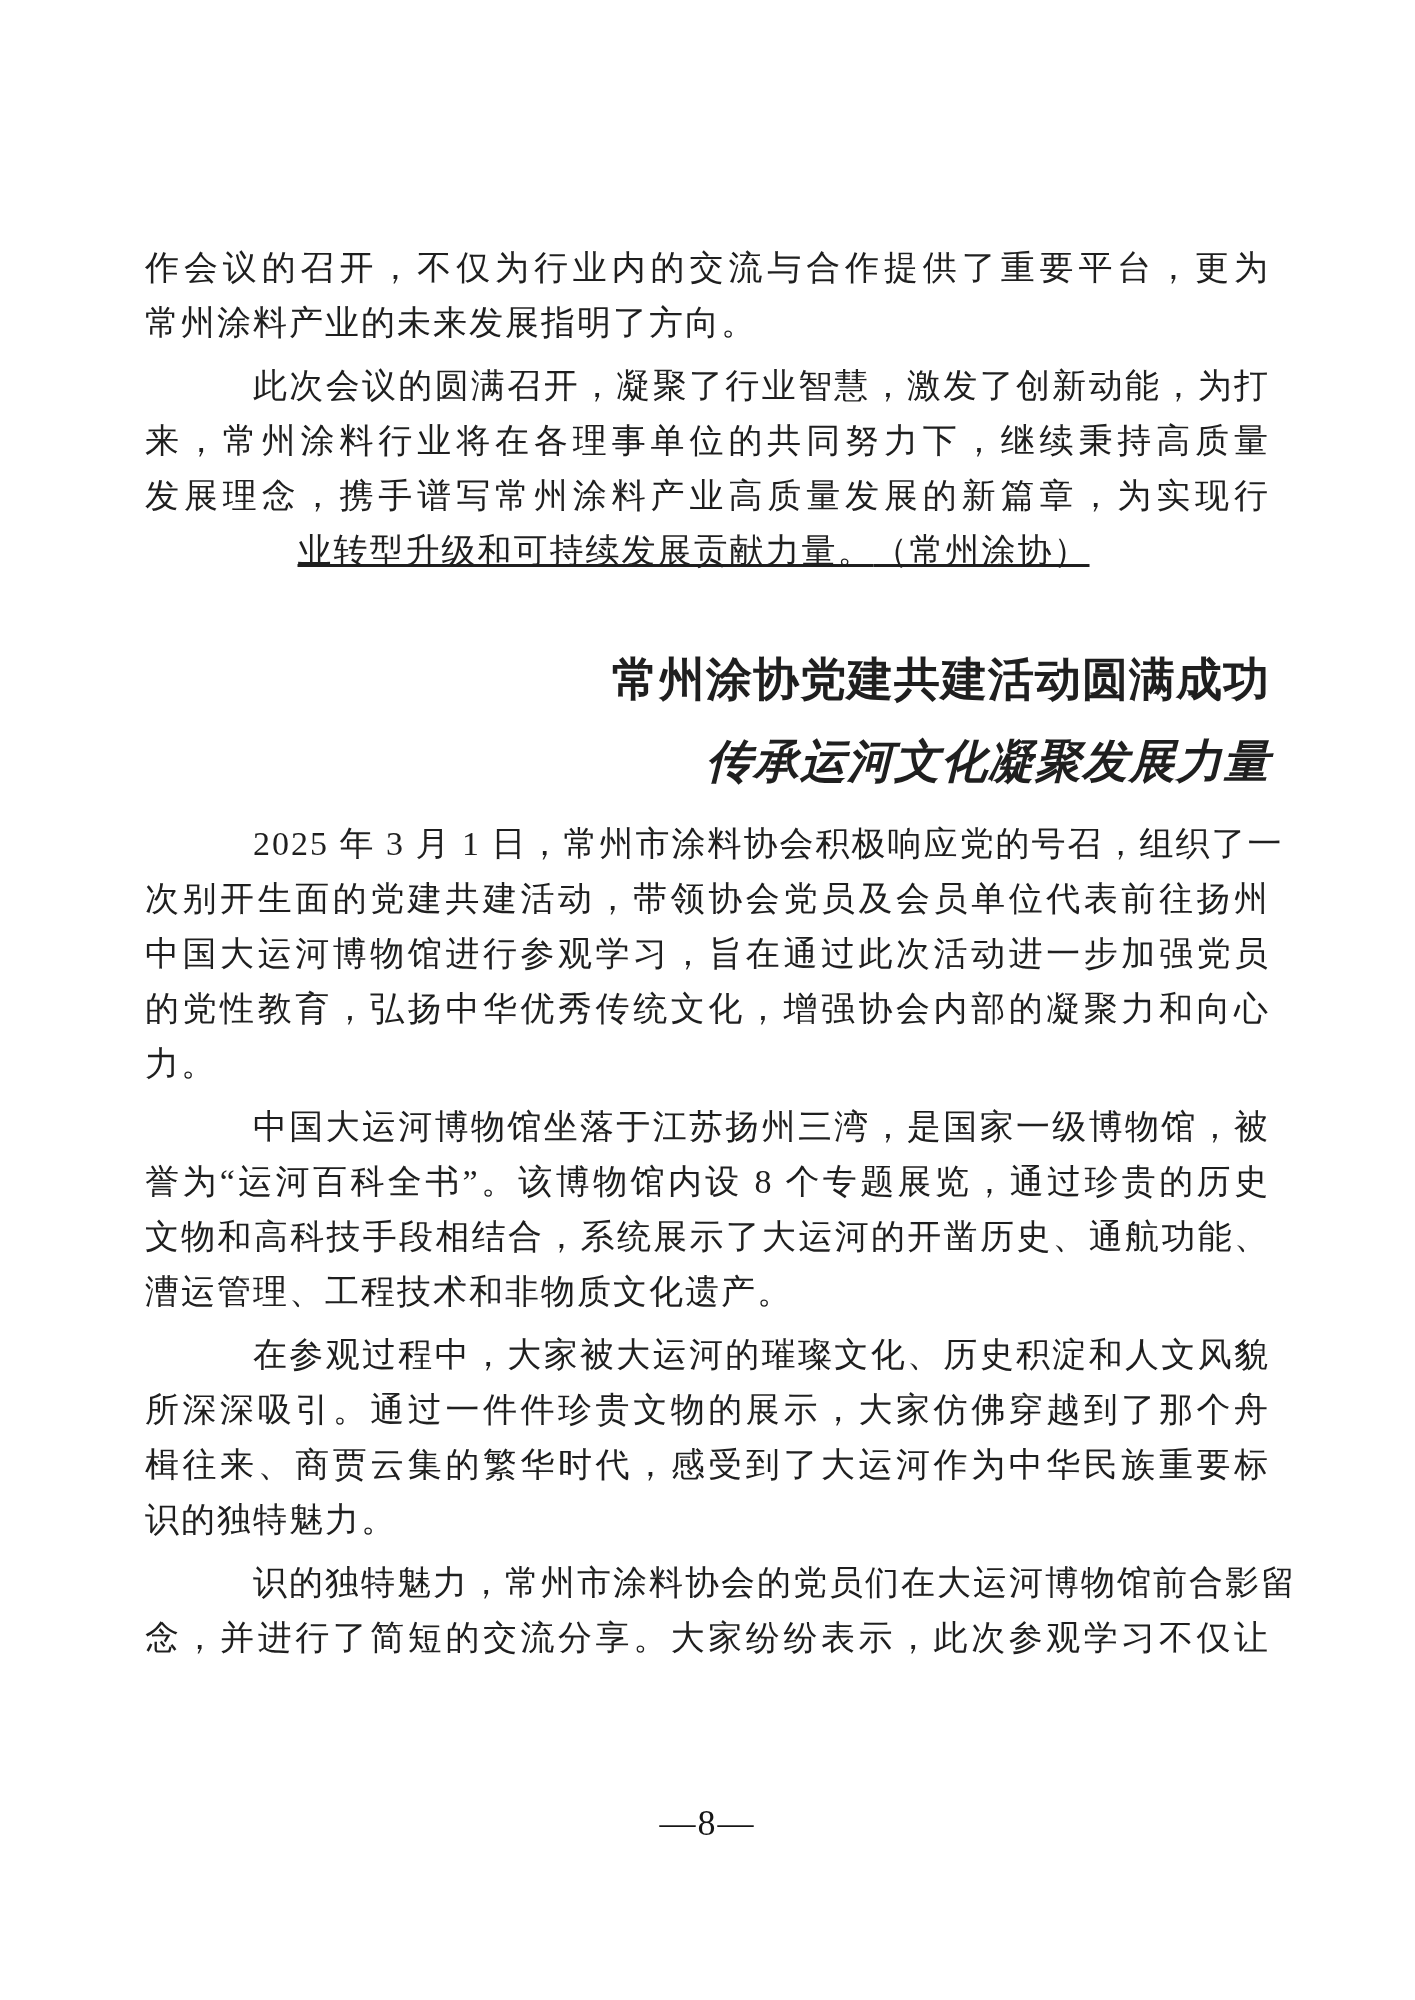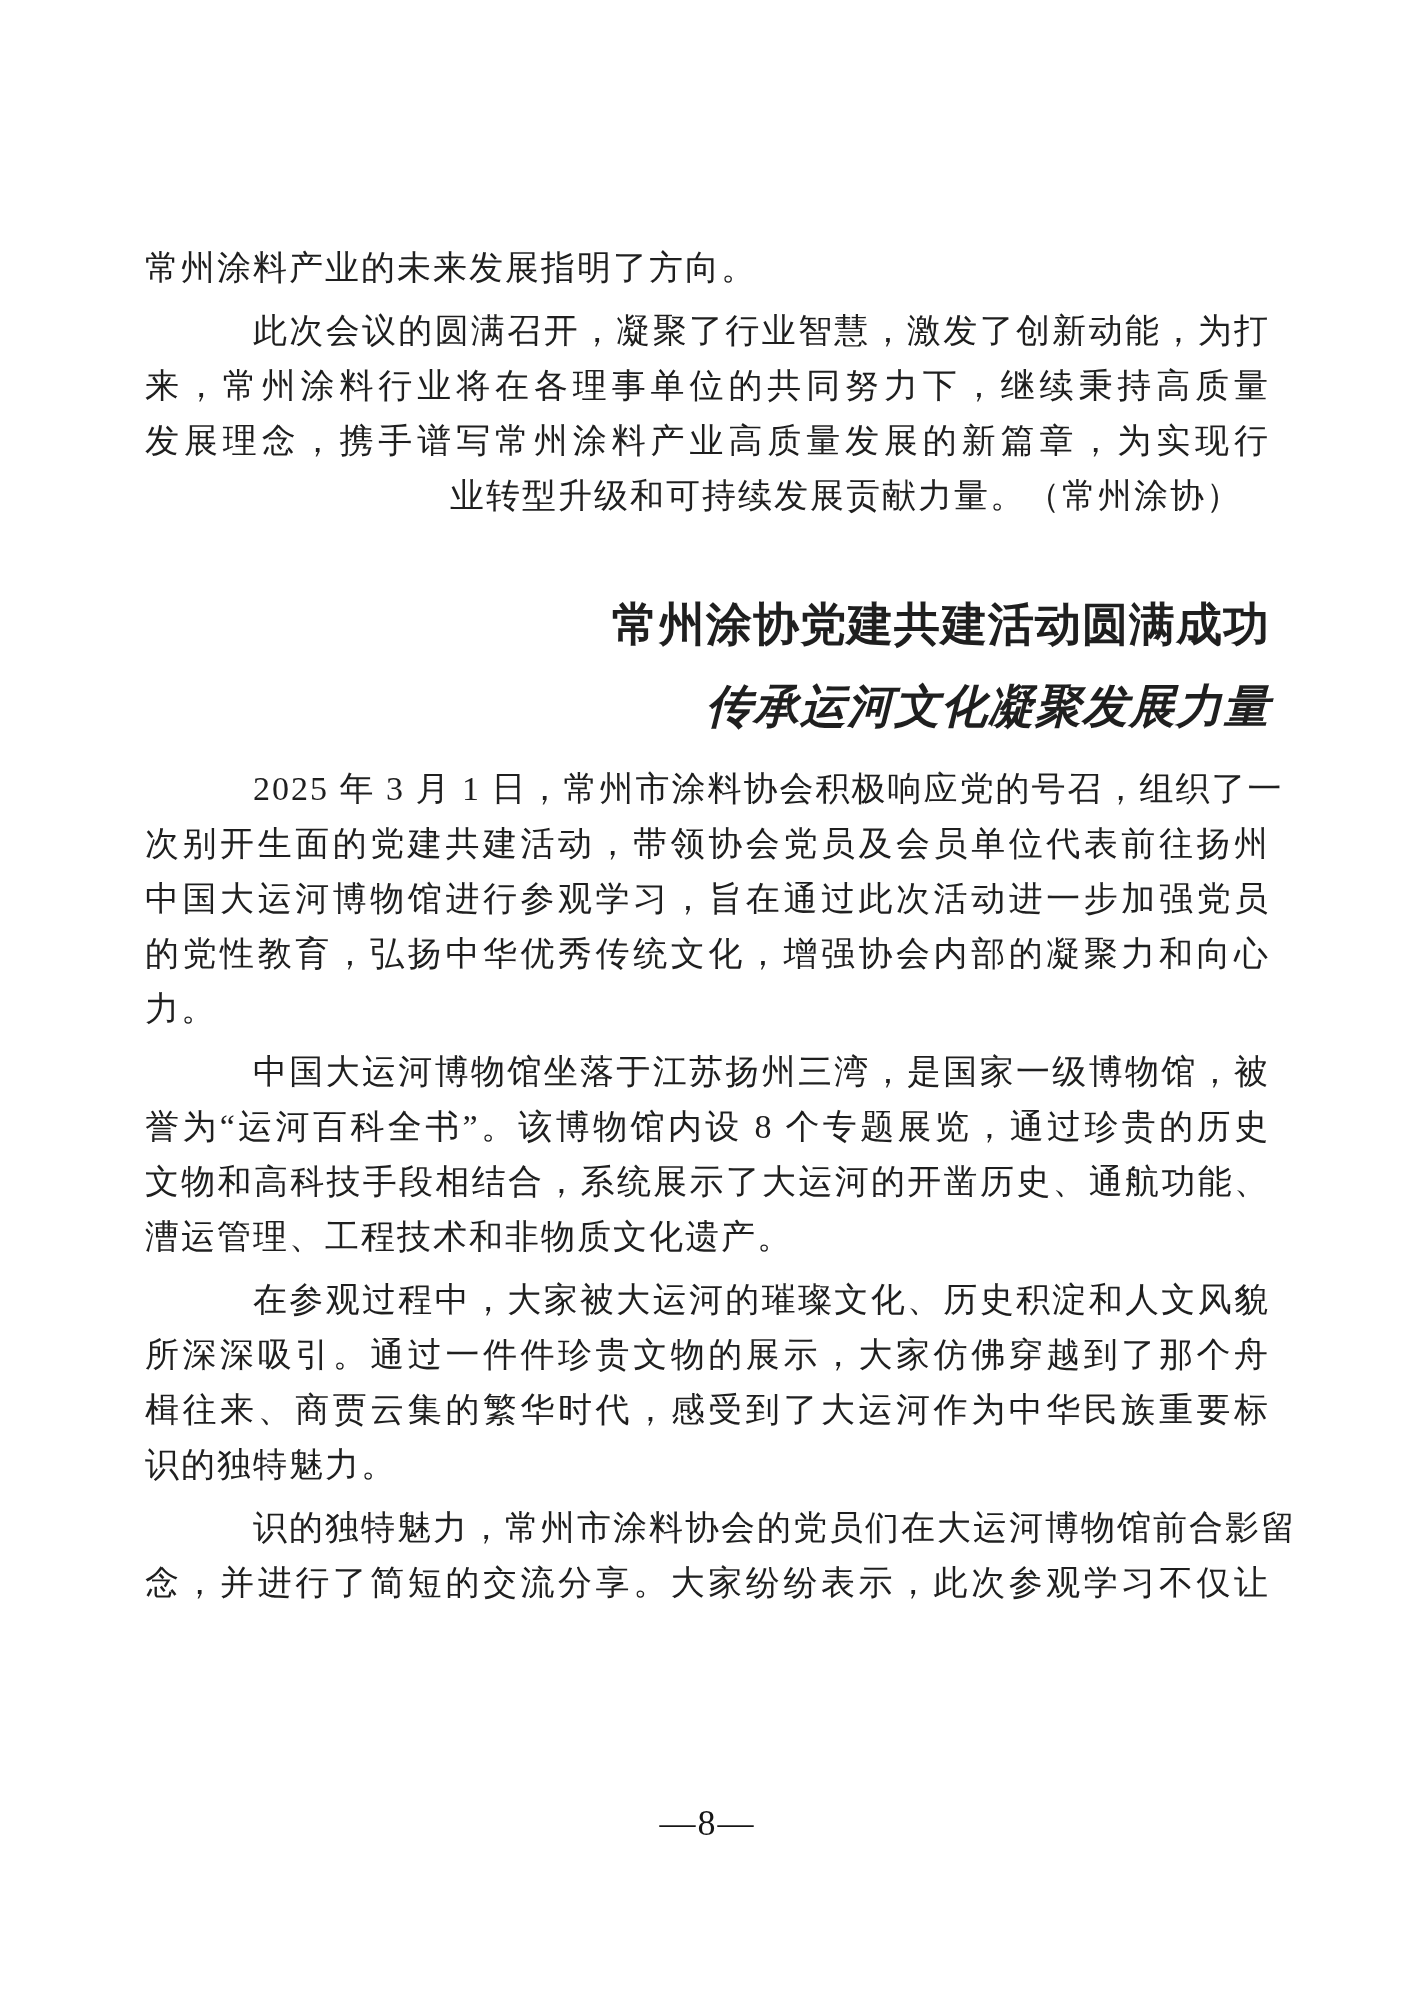--- a/index.html
+++ b/index.html
@@ -38,22 +38,23 @@
     white-space: nowrap;
   }
   .ln.end {
     text-align-last: left;
   }
   .ln.ind {
     padding-left: 108px;
   }
   .ln.split {
     display: flex;
-    justify-content: flex-end;
+    justify-content: center;
     text-align-last: left;
+    text-decoration: underline;
   }
   .ln.split .rightpart {
     padding-right: 28px;
   }
   .title-block {
     margin-top: 72px;
   }
   .title-line {
     font-size: 46px;
     font-weight: 700;
@@ -80,20 +81,21 @@
     color: #161616;
   }
 </style>
 </head>
 <body>
 
 <div class="page">
   <div class="content">
 
     <div class="para">
+      <div class="ln">作会议的召开，不仅为行业内的交流与合作提供了重要平台，更为</div>
       <div class="ln end">常州涂料产业的未来发展指明了方向。</div>
     </div>
 
     <div class="para">
       <div class="ln ind">此次会议的圆满召开，凝聚了行业智慧，激发了创新动能，为打</div>
       <div class="ln">来，常州涂料行业将在各理事单位的共同努力下，继续秉持高质量</div>
       <div class="ln">发展理念，携手谱写常州涂料产业高质量发展的新篇章，为实现行</div>
       <div class="ln split">
         <span>业转型升级和可持续发展贡献力量。</span>
         <span class="rightpart">（常州涂协）</span>

